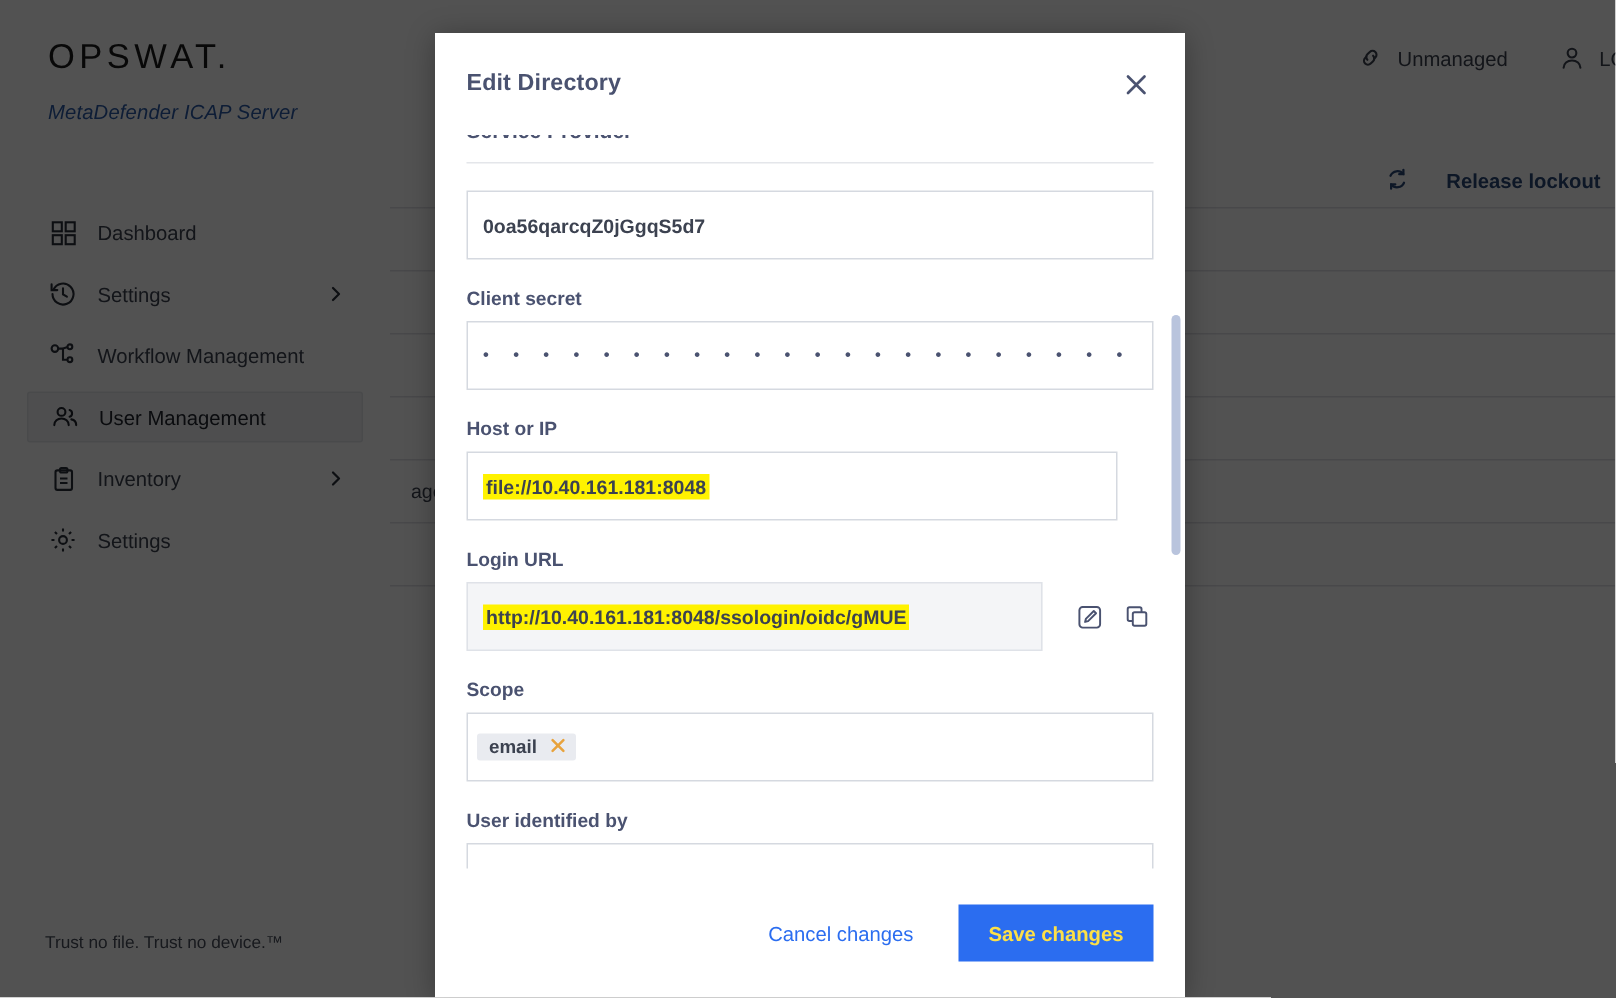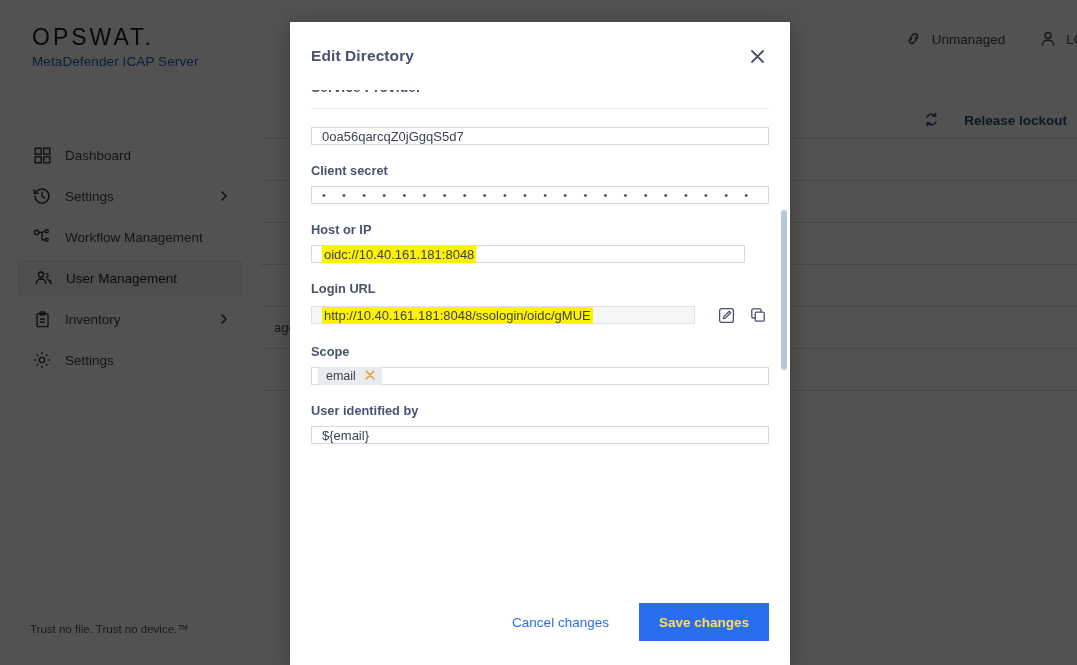--- a/index.html
+++ b/index.html
@@ -39,25 +39,26 @@
   }
   .brand-logo {
     font-size: 23px;
     letter-spacing: 3.0px;
     color: #1b1b1b;
     font-weight: 400;
     line-height: 1;
     white-space: nowrap;
   }
   .brand-sub {
-    margin-top: 5px;
+    margin-top: 18px;
     font-size: 13.5px;
     color: #2d5ca8;
     letter-spacing: .1px;
     white-space: nowrap;
+    font-style: italic;
   }
   .nav { position: absolute; left: 18px; top: 138px; width: 224px; }
   .nav-item {
     position: relative;
     display: flex; align-items: center;
     height: 34px;
     margin-bottom: 7px;
     padding-left: 14px;
     border-radius: 2px;
     color: #3c4250;
@@ -177,27 +178,28 @@
   .section-rule {
     border-bottom: 1px solid #e4e6ea;
     margin: 0 0 0 0;
   }
   .field { margin-top: 18px; }
   .field-label {
     font-size: 12.8px; color: #4a5270; font-weight: 600;
     margin-bottom: 8px;
   }
   .input {
-    height: 18px;
+    height: 46px;
     border: 1px solid #d5d9e0;
     background: #fff;
     display: flex; align-items: center;
     padding: 0 10px;
     font-size: 13px; color: #3c4250;
     width: 100%;
+    font-weight: bold;
   }
   .input.narrow { width: 434px; }
   .input.readonly { background: #f4f5f7; border-color: #dfe2e8; }
   .hl {
     background: #fff200;
     padding: 1px 2px;
   }
   .dots {
     letter-spacing: 6.6px;
     font-size: 11px;
@@ -443,21 +445,21 @@
       <div class="field">
         <div class="field-label">Client secret</div>
         <div class="input">
           <span class="dots">• • • • • • • • • • • • • • • • • • • • • • • • • • • • • • • • • • • • • • • •</span>
         </div>
       </div>
 
       <div class="field">
         <div class="field-label">Host or IP</div>
         <div class="input narrow">
-          <span class="hl">oidc://10.40.161.181:8048</span>
+          <span class="hl">file://10.40.161.181:8048</span>
         </div>
       </div>
 
       <div class="field">
         <div class="field-label">Login URL</div>
         <div class="url-row">
           <div class="input readonly narrow">
             <span class="hl">http://10.40.161.181:8048/ssologin/oidc/gMUE</span>
           </div>
           <div class="url-actions">

